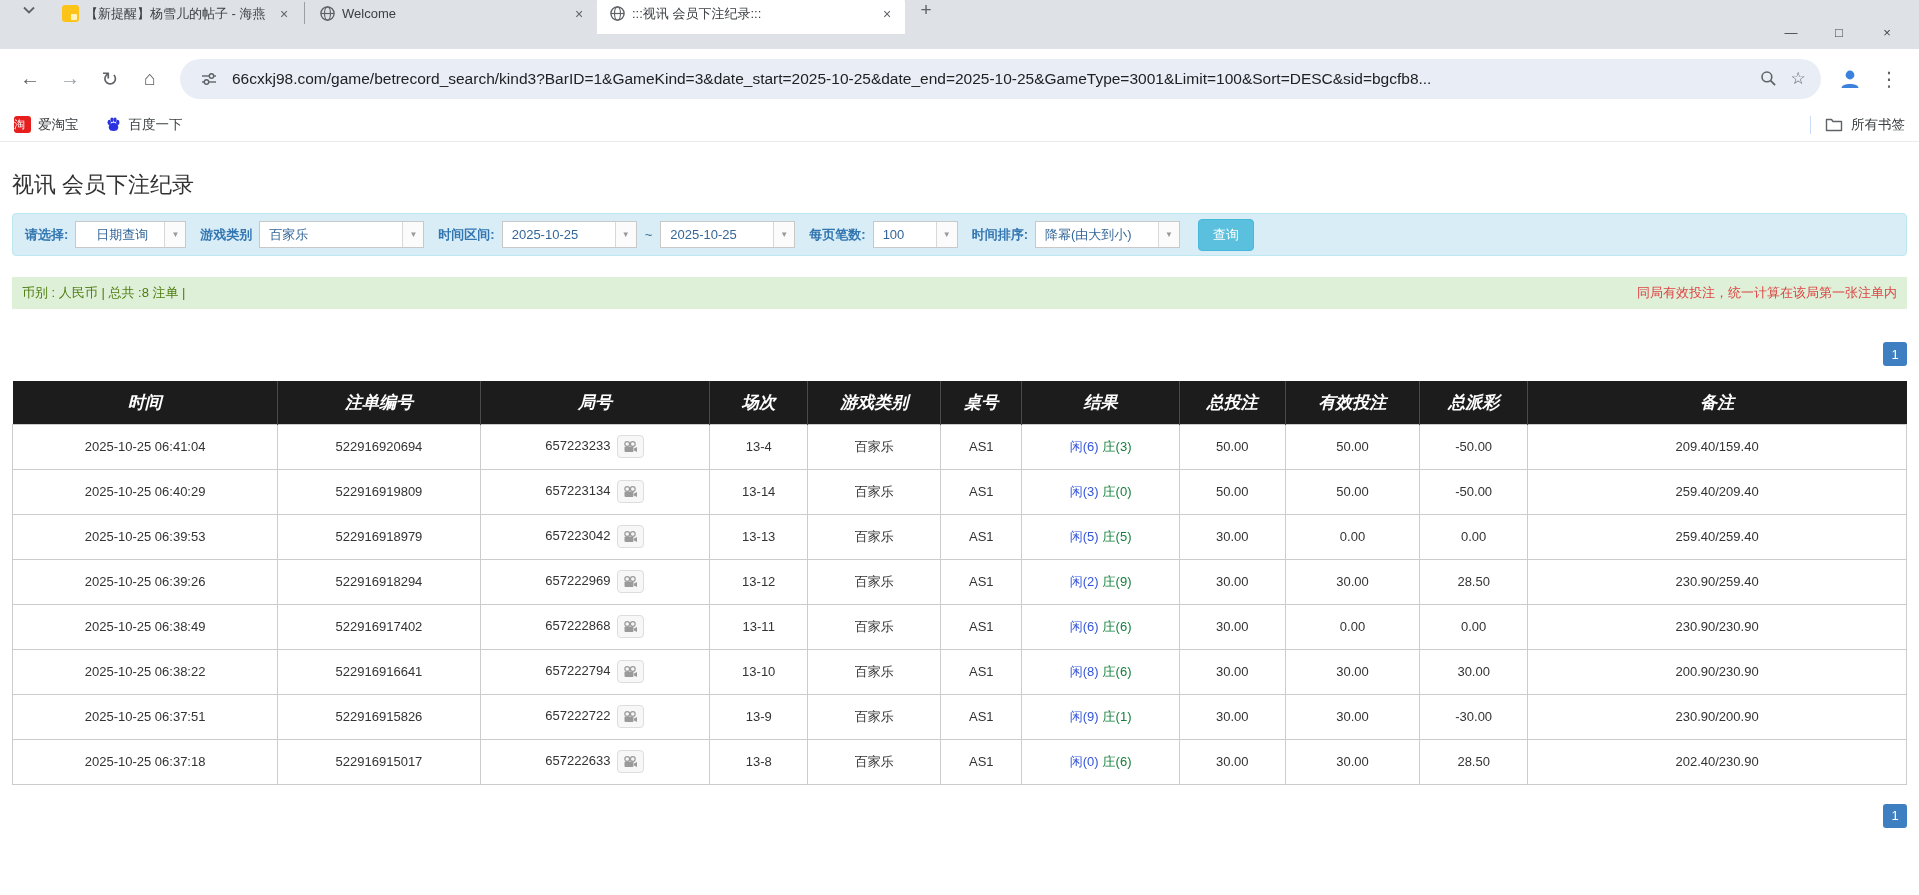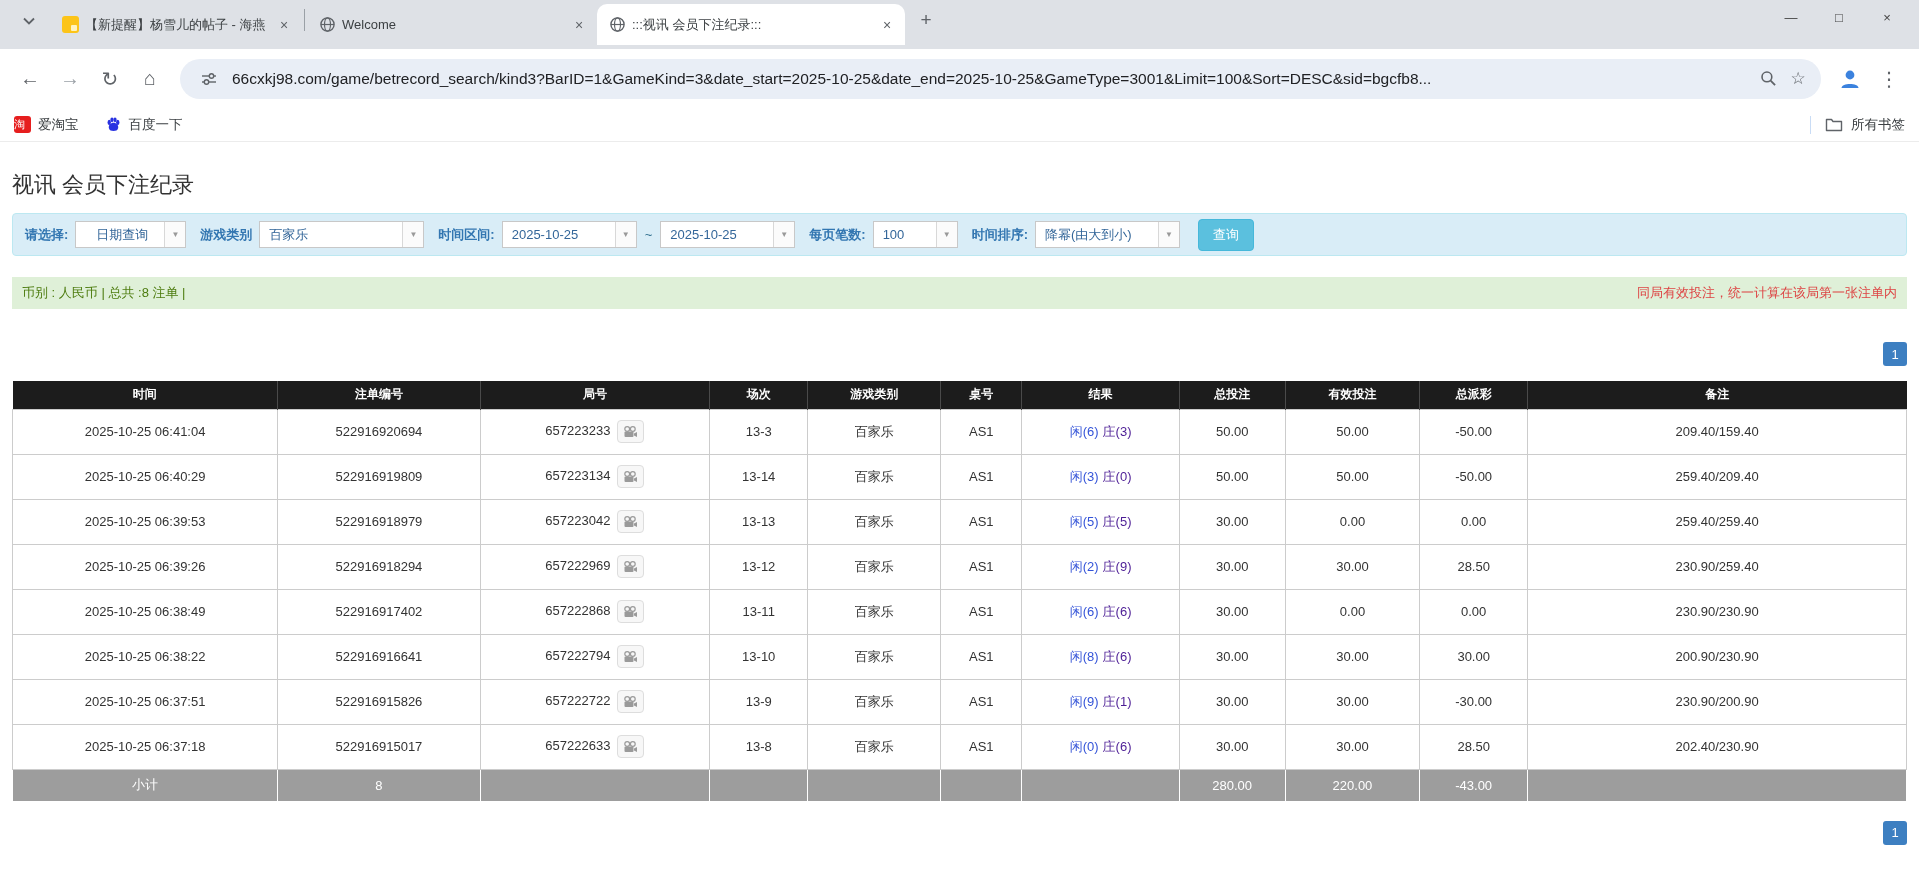--- a/index.html
+++ b/index.html
@@ -5,21 +5,21 @@
   * { box-sizing: border-box; }
   html,body { margin:0; padding:0; }
   body {
     width:1919px; height:895px; overflow:hidden;
     font-family:"Liberation Sans", sans-serif;
     background:#fff; color:#333;
   }
   
   .tabstrip {
     height:49px; background:#dee1e6;
-    display:flex; align-items:center; padding:0 8px;
+    display:flex; align-items:flex-end; padding:15px 8px;
   }
   .tab-search {
     width:34px; height:34px; margin:0 4px 7px 4px; border-radius:50%;
     display:flex; align-items:center; justify-content:center; color:#5f6368;
   }
   .tab {
     width:252px; height:41px; display:flex; align-items:center;
     padding:0 8px 0 12px; font-size:13px; color:#3c4043; position:relative;
   }
   .tab.t2 { width:290px; }
@@ -120,35 +120,35 @@
   .pg {
     width:24px; height:24px; background:#3d7fc1; color:#fff; border-radius:3px;
     display:flex; align-items:center; justify-content:center; font-size:13px;
     cursor:pointer;
   }
   table.bets {
     width:100%; border-collapse:collapse; table-layout:fixed;
     margin-top:15px; font-size:13px;
   }
   table.bets thead th {
-    background:#1c1c1c; color:#fff; height:28px; font-weight:bold;
-    border-right:1px solid #4a4a4a; font-size:12px;
+    background:#1c1c1c; color:#fff; height:43px; font-weight:bold;
+    border-right:1px solid #4a4a4a; font-size:17px;font-style:italic;
   }
   table.bets thead th:last-child { border-right:none; }
   table.bets tbody td {
     height:45px; border:1px solid #ccc; text-align:center; background:#fff;
     color:#333;
   }
   table.bets tr.totals td {
     background:#9d9d9d; color:#fff; height:32px; border:1px solid #fff;
   }
   .c-link { color:#2f6fd0; }
   .neg { color:#f00; }
   .res-player { color:#3353d8; }
-  .res-banker { color:#4c1d95; margin-left:4px; }
+  .res-banker { color:#15803d; margin-left:4px; }
   .replay-btn {
     display:inline-flex; align-items:center; justify-content:center;
     width:27px; height:23px; margin-left:7px; vertical-align:middle;
     background:#f7f7f7; border:1px solid #ddd; border-radius:4px; cursor:pointer;
   }
   svg { display:block; }
 </style>
 </head>
 <body>
 
@@ -340,21 +340,21 @@
           <td>2025-10-25 06:41:04</td>
           <td>522916920694</td>
           <td><span>657223233</span><span class="replay-btn">
               <svg width="15" height="12" viewBox="0 0 15 12">
                 <circle cx="4.2" cy="3" r="2.4" fill="none" stroke="#9a9a9a" stroke-width="1.2"></circle>
                 <circle cx="9.8" cy="3" r="2.4" fill="none" stroke="#9a9a9a" stroke-width="1.2"></circle>
                 <rect x="1.5" y="5.5" width="9" height="5.5" rx="1" fill="#9a9a9a"></rect>
                 <path d="M11 7.5 L14 6 V11 L11 9.5 Z" fill="#9a9a9a"></path>
               </svg>
             </span></td>
-          <td>13-3</td>
+          <td>13-4</td>
           <td>百家乐</td>
           <td>AS1</td>
           <td><span class="res-player">闲(6)</span><span class="res-banker">庄(3)</span></td>
           <td class="c-link">50.00</td>
           <td>50.00</td>
           <td class="neg">-50.00</td>
           <td>209.40/159.40</td>
         </tr>
         <tr>
           <td>2025-10-25 06:40:29</td>
@@ -489,32 +489,19 @@
             </span></td>
           <td>13-8</td>
           <td>百家乐</td>
           <td>AS1</td>
           <td><span class="res-player">闲(0)</span><span class="res-banker">庄(6)</span></td>
           <td class="c-link">30.00</td>
           <td>30.00</td>
           <td>28.50</td>
           <td>202.40/230.90</td>
         </tr>
-        <tr class="totals">
-          <td>小计</td>
-          <td>8</td>
-          <td></td>
-          <td></td>
-          <td></td>
-          <td></td>
-          <td></td>
-          <td>280.00</td>
-          <td>220.00</td>
-          <td class="neg">-43.00</td>
-          <td></td>
-        </tr>
       </tbody>
   </table>
 
   <div class="pager bottom">
     <span class="pg">1</span>
   </div>
 </div>
 
 </body></html>

